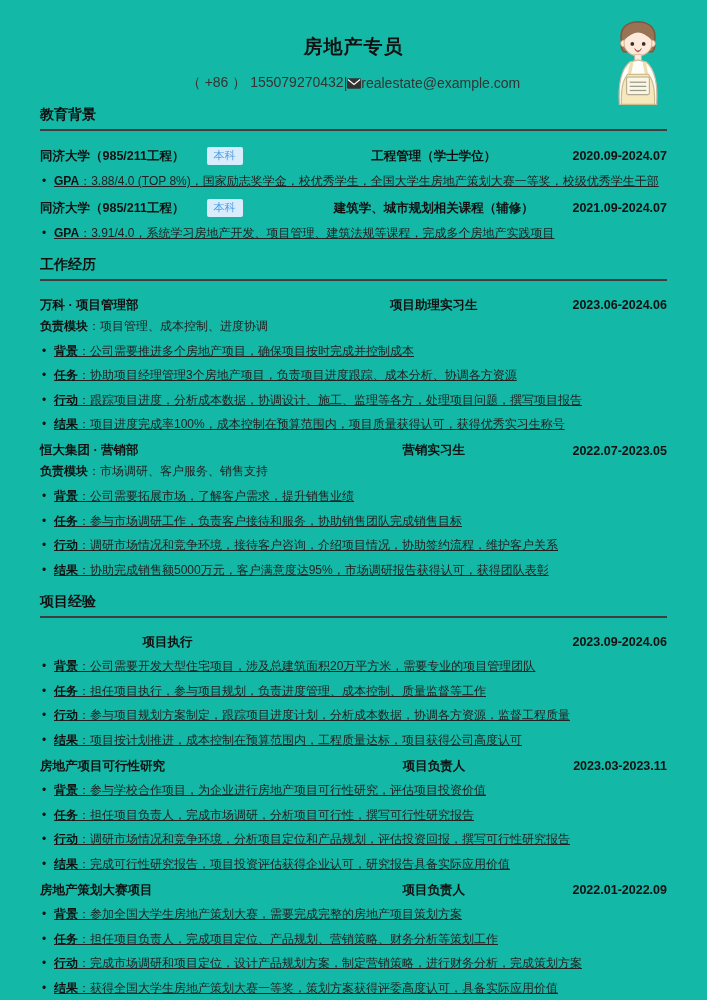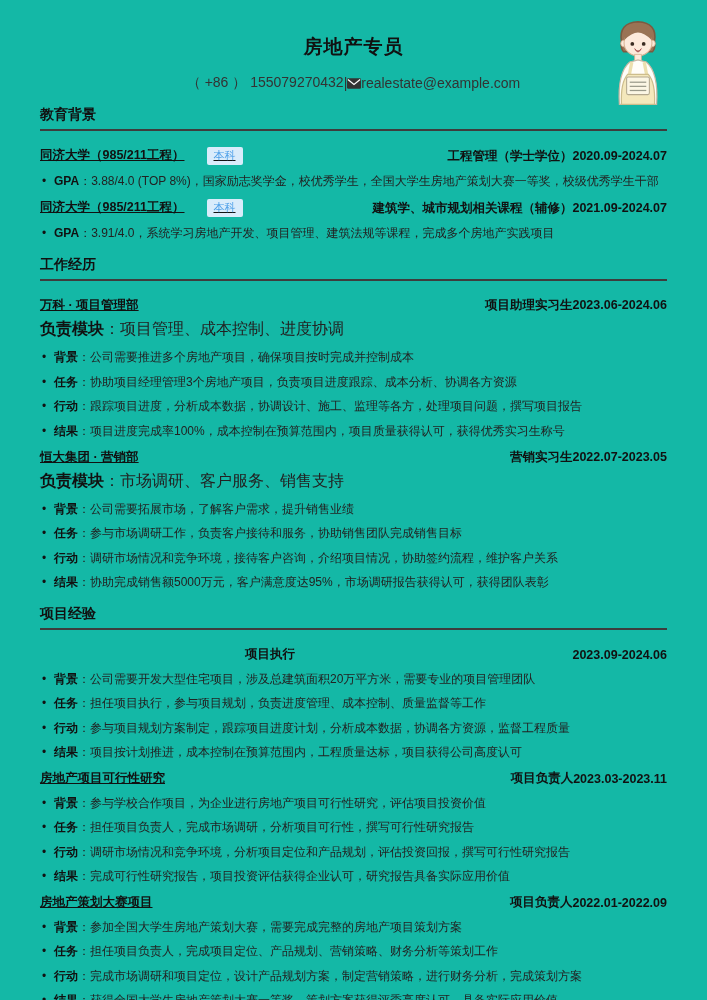--- a/index.html
+++ b/index.html
@@ -25,31 +25,31 @@
   .avatar svg { width:100%; height:100%; display:block; }
   
   .section-title {
     font-size:14px; font-weight:bold; color:#111;
     border-bottom:2px solid #3d3d3d; padding-bottom:5px; margin:14px 0 16px;
   }
   .entry-head {
     display:grid; grid-template-columns:255px 1fr auto; align-items:center;
     font-size:12.5px; font-weight:bold; color:#111; margin:9px 0 3px;
   }
-  .entry-left { display:flex; align-items:flex-start;text-decoration:underline; }
+  .entry-left { display:flex; align-items:center; }
   .badge {
     display:inline-block; margin-left:22px; padding:1px 7px 2px;
     background:#d9ecfb; color:#4a9ee8; font-size:11px; font-weight:normal;
     border-radius:2px; line-height:1.4;
   }
-  .entry-mid { text-align:right; }
+  .entry-mid { text-align:center; }
   .entry-date { justify-self:end; white-space:nowrap; }
-  .module-line { font-size:16px; color:#222; margin:1px 0 3px; line-height:1.55; }
+  .module-line { font-size:12px; color:#222; margin:1px 0 3px; line-height:1.55; }
   .blabel { font-weight:bold; color:#111; }
-  .bullets { margin-bottom:4px; }
+  .bullets { margin-bottom:4px;text-decoration:underline; }
   .bullet {
     position:relative; padding-left:14px; font-size:12px; line-height:1.5;
     margin:6.5px 0; color:#222;
   }
   .bullet::before { content:"•"; position:absolute; left:2px; top:0; color:#111; }
 </style>
 </head>
 <body>
 
 <div class="page">

